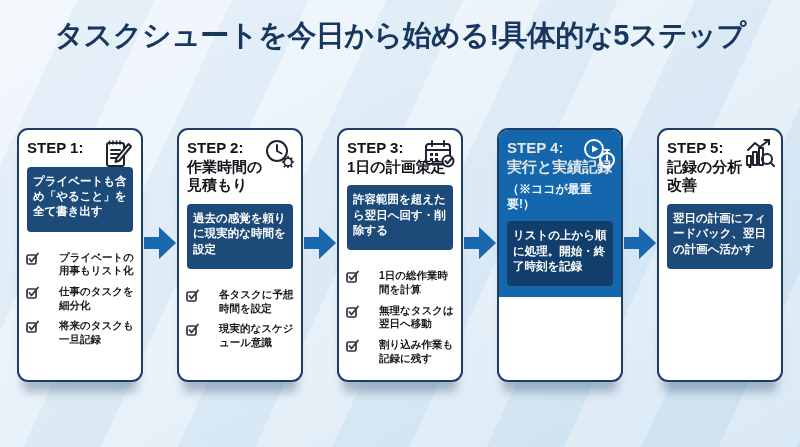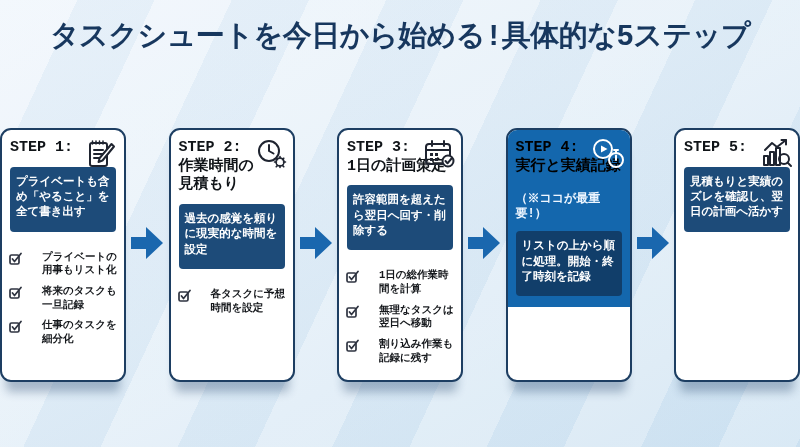--- a/index.html
+++ b/index.html
@@ -1,53 +1,53 @@
 <!DOCTYPE html>
 <html style="--title: #17375e; --card-border: #1d3e62; --card-bg: #ffffff; --summary-bg: #1d4b79; --highlight-header-bg: #1467ad; --highlight-summary-bg: #113e6a; --arrow: #1a67ae; --bg-top: #f0f6fc; --bg-bottom: #cfe3f2; --text-dark: #15181c; --text-light: #ffffff;"><head>
 <meta charset="utf-8">
 <style>
   html,body { margin:0; padding:0; }
   .stage {
     position:relative; width:800px; height:447px; overflow:hidden;
-    font-family:Liberation Mono, monospace;
+    font-family:Liberation Sans, sans-serif;
     background:linear-gradient(150deg, var(--bg-top,#f0f6fc) 0%, #e4eff8 45%, var(--bg-bottom,#cfe3f2) 100%);
   }
   .stage::before {
     content:""; position:absolute; inset:0;
     background:repeating-linear-gradient(115deg, rgba(255,255,255,.22) 0 70px, rgba(186,213,235,.16) 70px 140px);
     pointer-events:none;
   }
   .title {
     position:relative; text-align:center; padding-top:16px;
     font-size:29px; font-weight:800; letter-spacing:-0.5px;
     color:var(--title,#17375e);
   }
   .cards-row {
-    position:relative; display:flex; justify-content:space-between; align-items:flex-start;
+    position:relative; display:flex; justify-content:center; align-items:flex-start;
     margin-top:72px;
   }
   .card {
     flex:none; width:122px; min-height:250px;
     background:var(--card-bg,#fff);
     border:2.5px solid var(--card-border,#1d3e62);
     border-radius:11px; overflow:hidden;
     display:flex; flex-direction:column;
     box-shadow:0 16px 10px -6px rgba(24,58,99,.32);
   }
   .card-top { position:relative; padding:9px 8px 11px; }
   .card.hl .card-top { background:var(--highlight-header-bg,#1467ad); }
   .icon { position:absolute; top:7px; right:5px; width:34px; height:34px; color:#1f2430; }
   .card.hl .icon { color:#fff; }
   .step-label, .step-name {
     font-size:15px; font-weight:800; color:#101418; line-height:1.24;
   }
   .step-label { padding-right:38px; }
   .step-name { white-space:pre-line; }
-  .card.hl .step-label, .card.hl .step-name { color:#000000; }
-  .step-subtitle { font-size:12px; font-weight:800; color:#eef6ff; line-height:1.25; margin-top:16px; }
+  .card.hl .step-label, .card.hl .step-name { color:#e5e5e5; }
+  .step-subtitle { font-size:12px; font-weight:800; color:#eef6ff; line-height:1.25; margin-top:6px; }
   .summary {
     margin-top:9px; background:var(--summary-bg,#1d4b79); color:#fff;
     border-radius:4px; padding:7px 6px 12px;
     font-size:11.5px; font-weight:700; line-height:1.34;
   }
   .card.hl .summary { background:var(--highlight-summary-bg,#113e6a); }
   .checklist { padding:1px 7px 11px; }
   .check-item {
     display:flex; gap:20px; margin-top:7px;
     font-size:10.5px; font-weight:700; color:var(--text-dark,#15181c); line-height:1.3;
@@ -79,28 +79,28 @@
               <rect x="1" y="3" width="9" height="9" rx="1.5"></rect>
               <path d="m3.5 7 2 2.5L12 1.5"></path>
             </svg>
             <span>プライベートの用事もリスト化</span>
           </div>
           <div class="check-item">
             <svg width="13" height="13" viewBox="0 0 13 13" fill="none" stroke="#2e3340" stroke-width="1.7" stroke-linecap="round" stroke-linejoin="round">
               <rect x="1" y="3" width="9" height="9" rx="1.5"></rect>
               <path d="m3.5 7 2 2.5L12 1.5"></path>
             </svg>
+            <span>仕事のタスクを細分化</span>
+          </div>
+          <div class="check-item">
+            <svg width="13" height="13" viewBox="0 0 13 13" fill="none" stroke="#2e3340" stroke-width="1.7" stroke-linecap="round" stroke-linejoin="round">
+              <rect x="1" y="3" width="9" height="9" rx="1.5"></rect>
+              <path d="m3.5 7 2 2.5L12 1.5"></path>
+            </svg>
             <span>将来のタスクも一旦記録</span>
-          </div>
-          <div class="check-item">
-            <svg width="13" height="13" viewBox="0 0 13 13" fill="none" stroke="#2e3340" stroke-width="1.7" stroke-linecap="round" stroke-linejoin="round">
-              <rect x="1" y="3" width="9" height="9" rx="1.5"></rect>
-              <path d="m3.5 7 2 2.5L12 1.5"></path>
-            </svg>
-            <span>仕事のタスクを細分化</span>
           </div>
         </div>
   </div>
       <div class="arrow"><svg width="32" height="34" viewBox="0 0 32 34">
           <polygon points="0,11 15,11 15,1 32,17 15,33 15,23 0,23" fill="#1a67ae"></polygon>
         </svg></div>
       <div class="card">
     <div class="card-top">
       <span class="icon"><svg width="34" height="34" viewBox="0 0 34 34" fill="none" stroke="currentColor" stroke-width="2" stroke-linecap="round" stroke-linejoin="round">
               <circle cx="15" cy="14" r="10"></circle>
@@ -116,20 +116,27 @@
 
       <div class="summary">過去の感覚を頼りに現実的な時間を設定</div>
     </div>
     <div class="checklist">
           <div class="check-item">
             <svg width="13" height="13" viewBox="0 0 13 13" fill="none" stroke="#2e3340" stroke-width="1.7" stroke-linecap="round" stroke-linejoin="round">
               <rect x="1" y="3" width="9" height="9" rx="1.5"></rect>
               <path d="m3.5 7 2 2.5L12 1.5"></path>
             </svg>
             <span>各タスクに予想時間を設定</span>
+          </div>
+          <div class="check-item">
+            <svg width="13" height="13" viewBox="0 0 13 13" fill="none" stroke="#2e3340" stroke-width="1.7" stroke-linecap="round" stroke-linejoin="round">
+              <rect x="1" y="3" width="9" height="9" rx="1.5"></rect>
+              <path d="m3.5 7 2 2.5L12 1.5"></path>
+            </svg>
+            <span>現実的なスケジュール意識</span>
           </div>
         </div>
   </div>
       <div class="arrow"><svg width="32" height="34" viewBox="0 0 32 34">
           <polygon points="0,11 15,11 15,1 32,17 15,33 15,23 0,23" fill="#1a67ae"></polygon>
         </svg></div>
       <div class="card">
     <div class="card-top">
       <span class="icon"><svg width="34" height="34" viewBox="0 0 34 34" fill="none" stroke="currentColor" stroke-width="2" stroke-linecap="round" stroke-linejoin="round">
               <rect x="4" y="7" width="24" height="20" rx="3"></rect>
@@ -199,18 +206,20 @@
       <span class="icon"><svg width="34" height="34" viewBox="0 0 34 34" fill="none" stroke="currentColor" stroke-width="2" stroke-linecap="round" stroke-linejoin="round">
               <rect x="5" y="19" width="4" height="9"></rect>
               <rect x="11" y="15" width="4" height="13"></rect>
               <rect x="17" y="11" width="4" height="17"></rect>
               <path d="m6 13 7-7 5 4 9-7"></path>
               <path d="M22.5 3H27v4.5"></path>
               <circle cx="25" cy="22" r="5"></circle>
               <path d="m28.5 25.5 3.5 3.5"></path>
             </svg></span>
       <div class="step-label">STEP 5:</div>
-
-      <div class="summary">見積もりと実績のズレを確認し、翌日の計画へ活かす</div>
+      <div class="step-name">記録の分析・
+改善</div>
+
+      <div class="summary">翌日の計画にフィードバック、翌日の計画へ活かす</div>
     </div>
   </div>
     </div>
 </div>
 
 </body></html>

